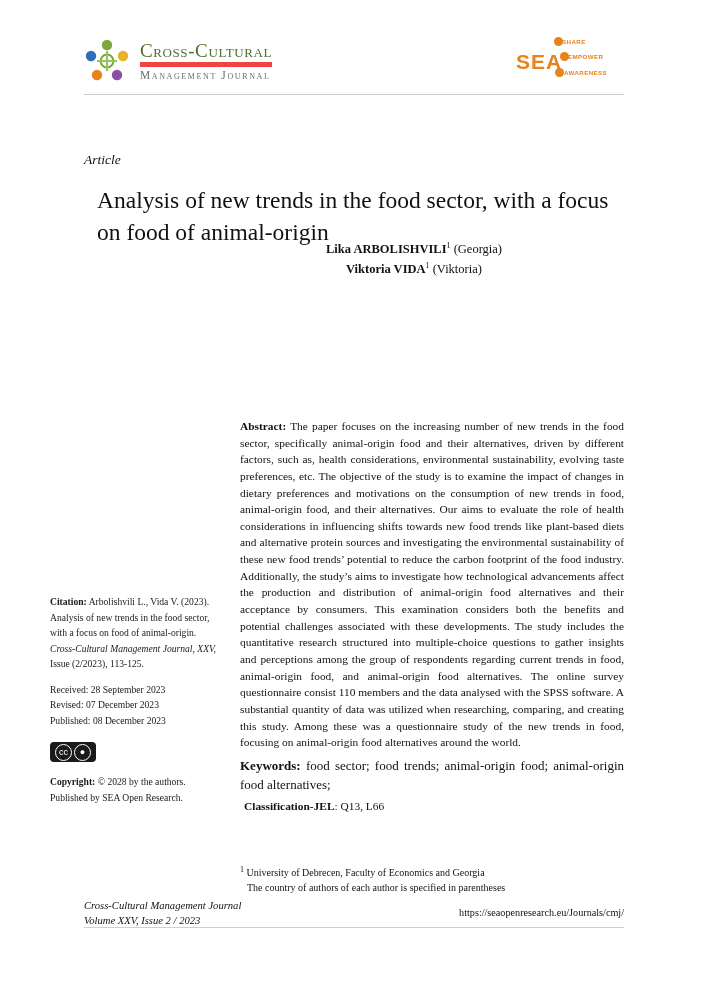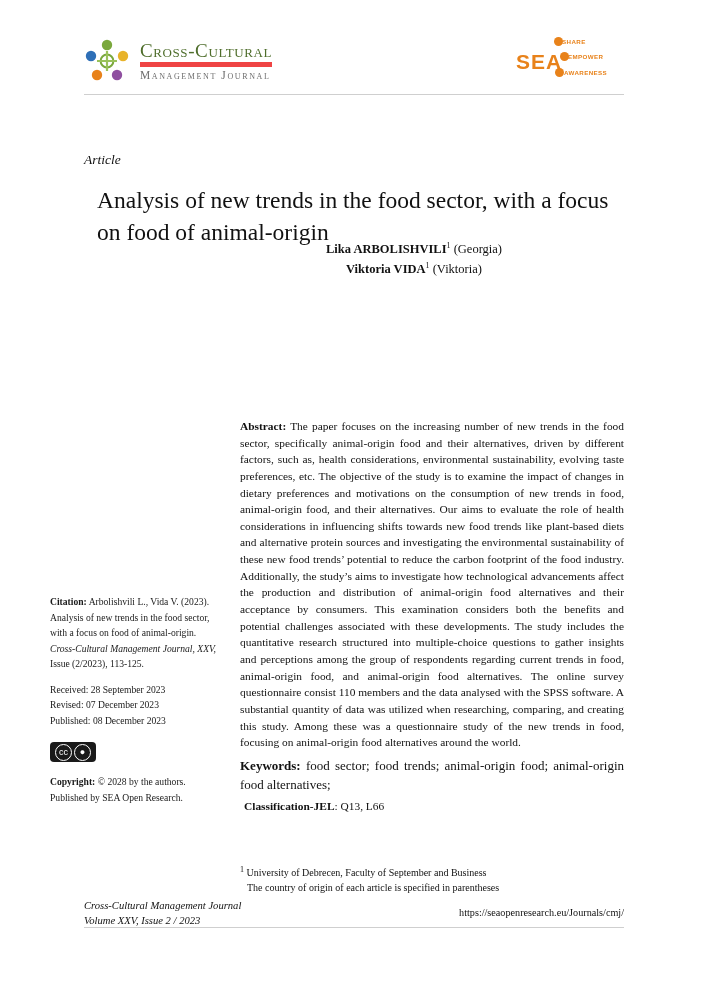--- a/index.html
+++ b/index.html
@@ -326,22 +326,22 @@
 
   <div class="keywords">
     <b>Keywords:</b><span> food sector; food trends; animal-origin food; animal-origin food alternatives;</span>
   </div>
 
   <div class="classification">
     <b>Classification-JEL</b><span>: Q13, L66</span>
   </div>
 
   <div class="footnote">
-    <span class="sup">1</span><span> University of Debrecen, Faculty of September and Business</span>
-    <span class="fn-indent">The country of origin of each article is specified in parentheses</span>
+    <span class="sup">1</span><span> University of Debrecen, Faculty of Economics and Georgia</span>
+    <span class="fn-indent">The country of authors of each author is specified in parentheses</span>
   </div>
 
   <div class="footer-rule"></div>
   <div class="footer">
     <div class="left">
       <div>Cross-Cultural Management Journal</div>
       <div>Volume XXV, Issue 2 / 2023</div>
     </div>
     <div class="right">https://seaopenresearch.eu/Journals/cmj/</div>
   </div>

